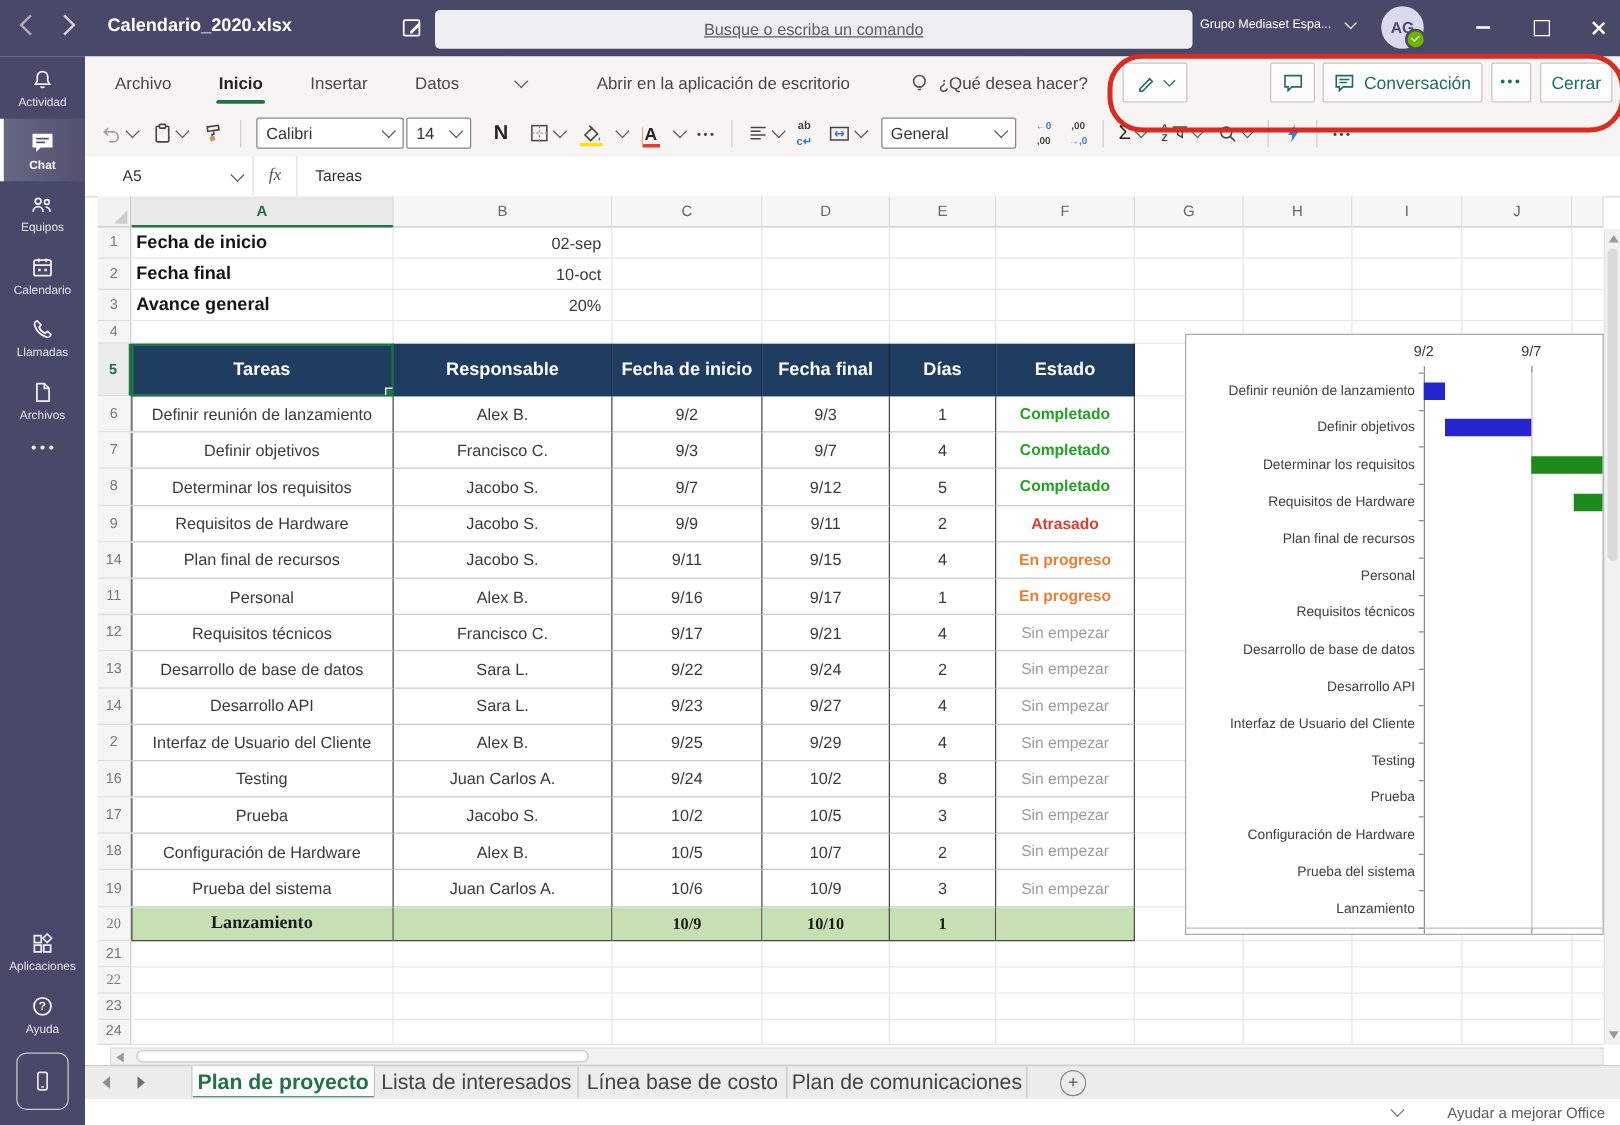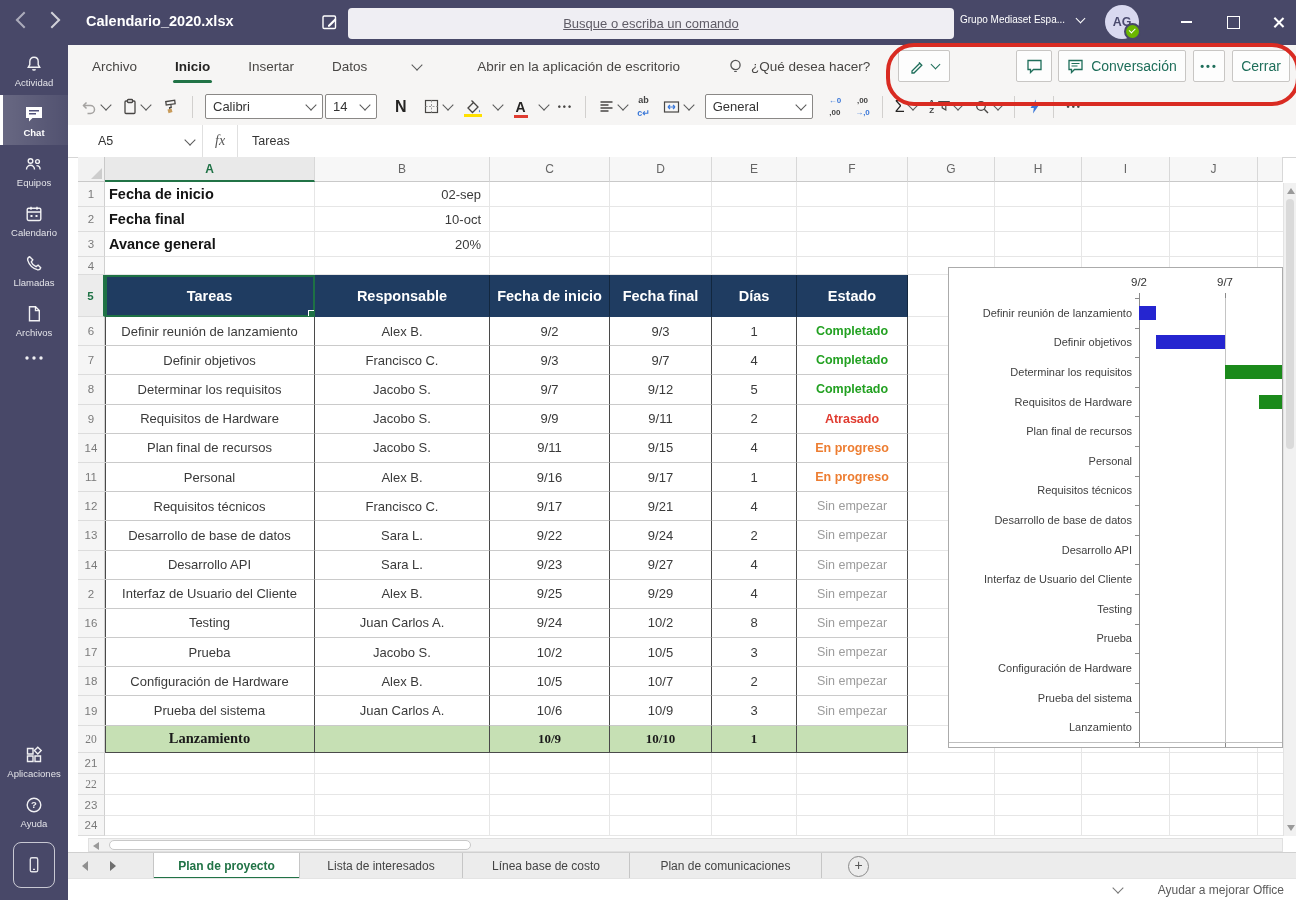--- a/index.html
+++ b/index.html
@@ -114,21 +114,21 @@
   .vs-thumb{position:absolute;left:2px;top:16px;width:8px;height:250px;background:#DADADA;border-radius:4px;}
   .hscroll{position:absolute;left:20px;top:793px;width:1195px;height:14px;background:#F1F1F1;border:1px solid #E0E0E0;box-sizing:border-box;}
   .hs-left{position:absolute;left:4px;top:3px;width:0;height:0;border-top:4px solid transparent;border-bottom:4px solid transparent;border-right:6px solid #9A9A9A;}
   .hs-thumb{position:absolute;left:20px;top:1px;width:362px;height:10px;background:#fff;border:1px solid #C8C8C8;border-radius:5px;box-sizing:border-box;}
   
   .tabsbar{position:absolute;left:0;top:807px;width:1228px;height:26px;background:#ECECEC;border-top:1px solid #D0D0D0;box-sizing:border-box;}
   .st-arrow{position:absolute;top:8px;width:0;height:0;border-top:5px solid transparent;border-bottom:5px solid transparent;}
   .st-left{left:14px;border-right:6px solid #8F8F8F;}
   .st-right{left:42px;border-left:6px solid #6F6F6F;}
   .stabs{position:absolute;left:85px;top:0;height:26px;display:flex;}
-  .stab{height:26px;display:flex;align-items:center;justify-content:center;font-size:12px;color:#444;
+  .stab{height:26px;display:flex;align-items:center;justify-content:center;font-size:17px;color:#444;
         border-right:1px solid #C6C6C6;box-sizing:border-box;}
   .stab.active{background:#fff;color:#217346;font-weight:700;box-shadow:inset 0 -2px 0 #217346;border-left:1px solid #C6C6C6;}
   .addsheet{position:absolute;left:780px;top:3px;width:19px;height:19px;border:1px solid #8A8A8A;border-radius:50%;color:#555;
             font-size:14px;line-height:17px;text-align:center;}
   
   .footer{position:absolute;left:0;top:833px;width:1228px;height:22px;background:#fff;border-top:1px solid #E4E4E4;
           display:flex;align-items:center;justify-content:flex-end;box-sizing:border-box;padding-right:12px;gap:36px;}
   .footer span{font-size:12px;color:#5A5A5A;}
   svg{display:block;}
 </style>

